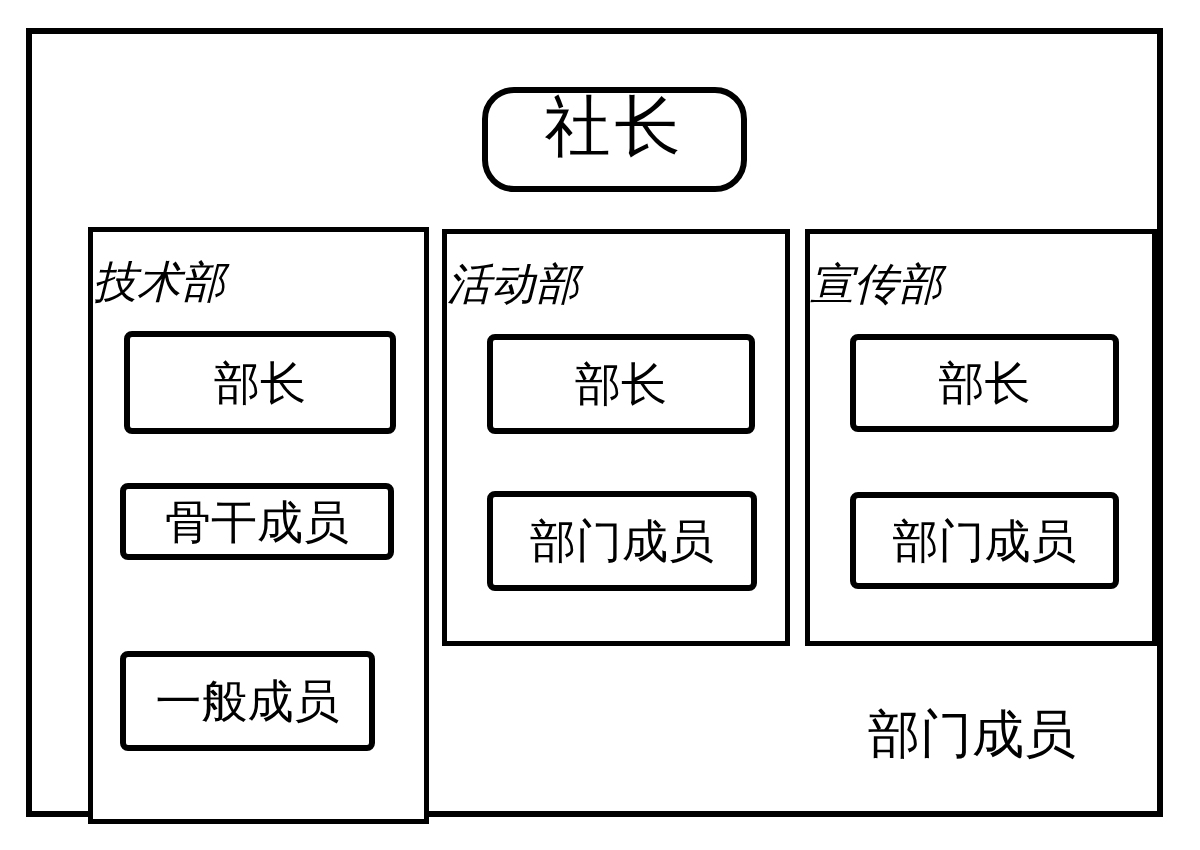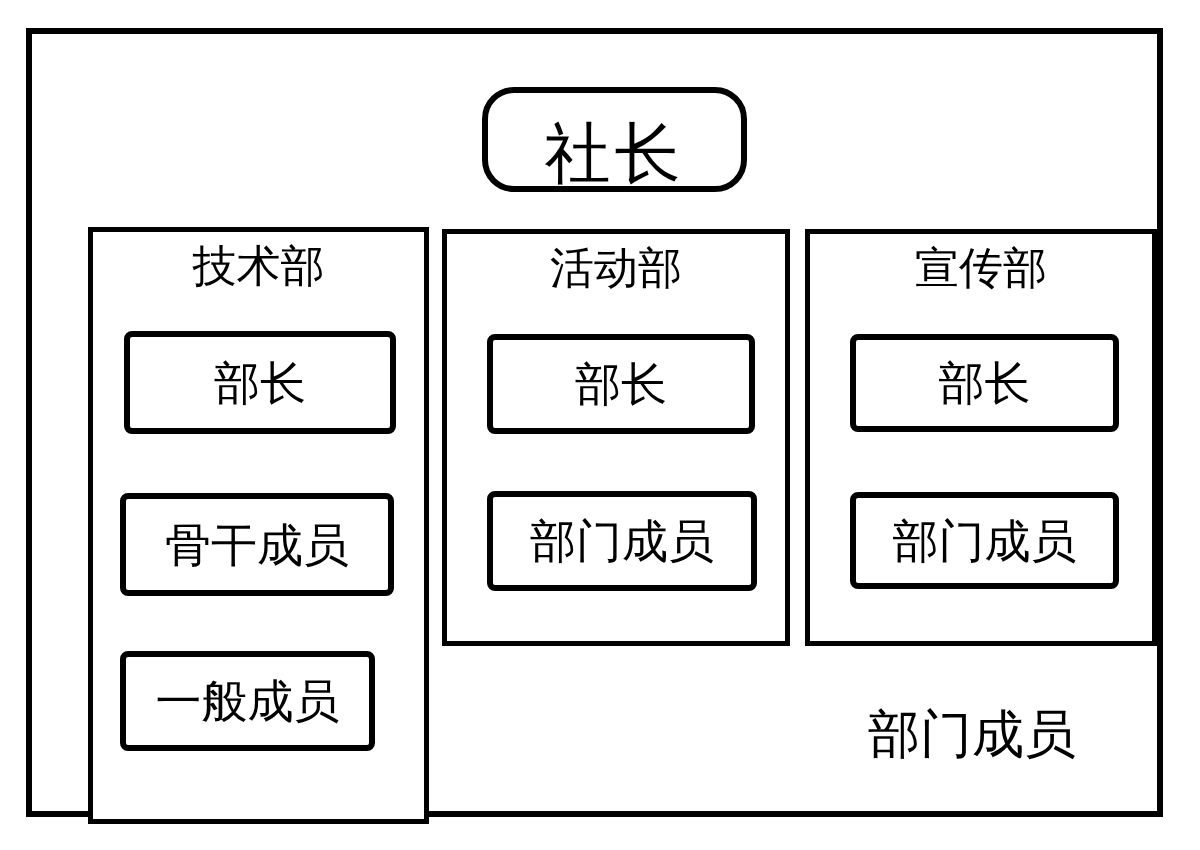--- a/index.html
+++ b/index.html
@@ -29,21 +29,21 @@
   .president-box {
     position: absolute;
     left: 450px;
     top: 53px;
     width: 265px;
     height: 105px;
     border: 6px solid #000000;
     border-radius: 32px;
     box-sizing: border-box;
     display: flex;
-    align-items: flex-end;
+    align-items: flex-start;
     justify-content: center;
     background: #ffffff;
   }
   .president-label {
     font-size: 66px;
     line-height: 1;
     letter-spacing: 4px;
     white-space: nowrap;
   }
   .dept-box {
@@ -51,44 +51,45 @@
     border: 5px solid #000000;
     box-sizing: border-box;
     background: #ffffff;
   }
   .dept-technology { left: 56px;  top: 193px; width: 341px; height: 597px; }
   .dept-activities { left: 410px; top: 195px; width: 348px; height: 417px; }
   .dept-publicity  { left: 773px; top: 195px; width: 352px; height: 417px; }
   .dept-title {
     position: absolute;
     left: 0;
-    top: 10px;
+    top: 26px;
     width: 100%;
-    text-align: center;
+    text-align: left;
     font-size: 44px;
     line-height: 1.1;
     white-space: nowrap;
+    font-style: italic;
   }
   .role-box {
     position: absolute;
     border: 6px solid #000000;
     border-radius: 8px;
     box-sizing: border-box;
     display: flex;
     align-items: center;
     justify-content: center;
     background: #ffffff;
   }
   .role-label {
     font-size: 46px;
     line-height: 1;
     white-space: nowrap;
   }
   .t-leader  { left: 92px;  top: 297px; width: 272px; height: 103px; }
-  .t-core    { left: 88px;  top: 459px; width: 274px; height: 103px; }
+  .t-core    { left: 88px;  top: 449px; width: 274px; height: 77px; }
   .t-general { left: 88px;  top: 617px; width: 255px; height: 100px; }
   .a-leader  { left: 455px; top: 300px; width: 268px; height: 100px; }
   .a-members { left: 455px; top: 457px; width: 270px; height: 100px; }
   .p-leader  { left: 818px; top: 300px; width: 269px; height: 98px;  }
   .p-members { left: 818px; top: 458px; width: 269px; height: 97px;  }
   .floating-label {
     position: absolute;
     left: 836px;
     top: 672px;
     font-size: 52px;

